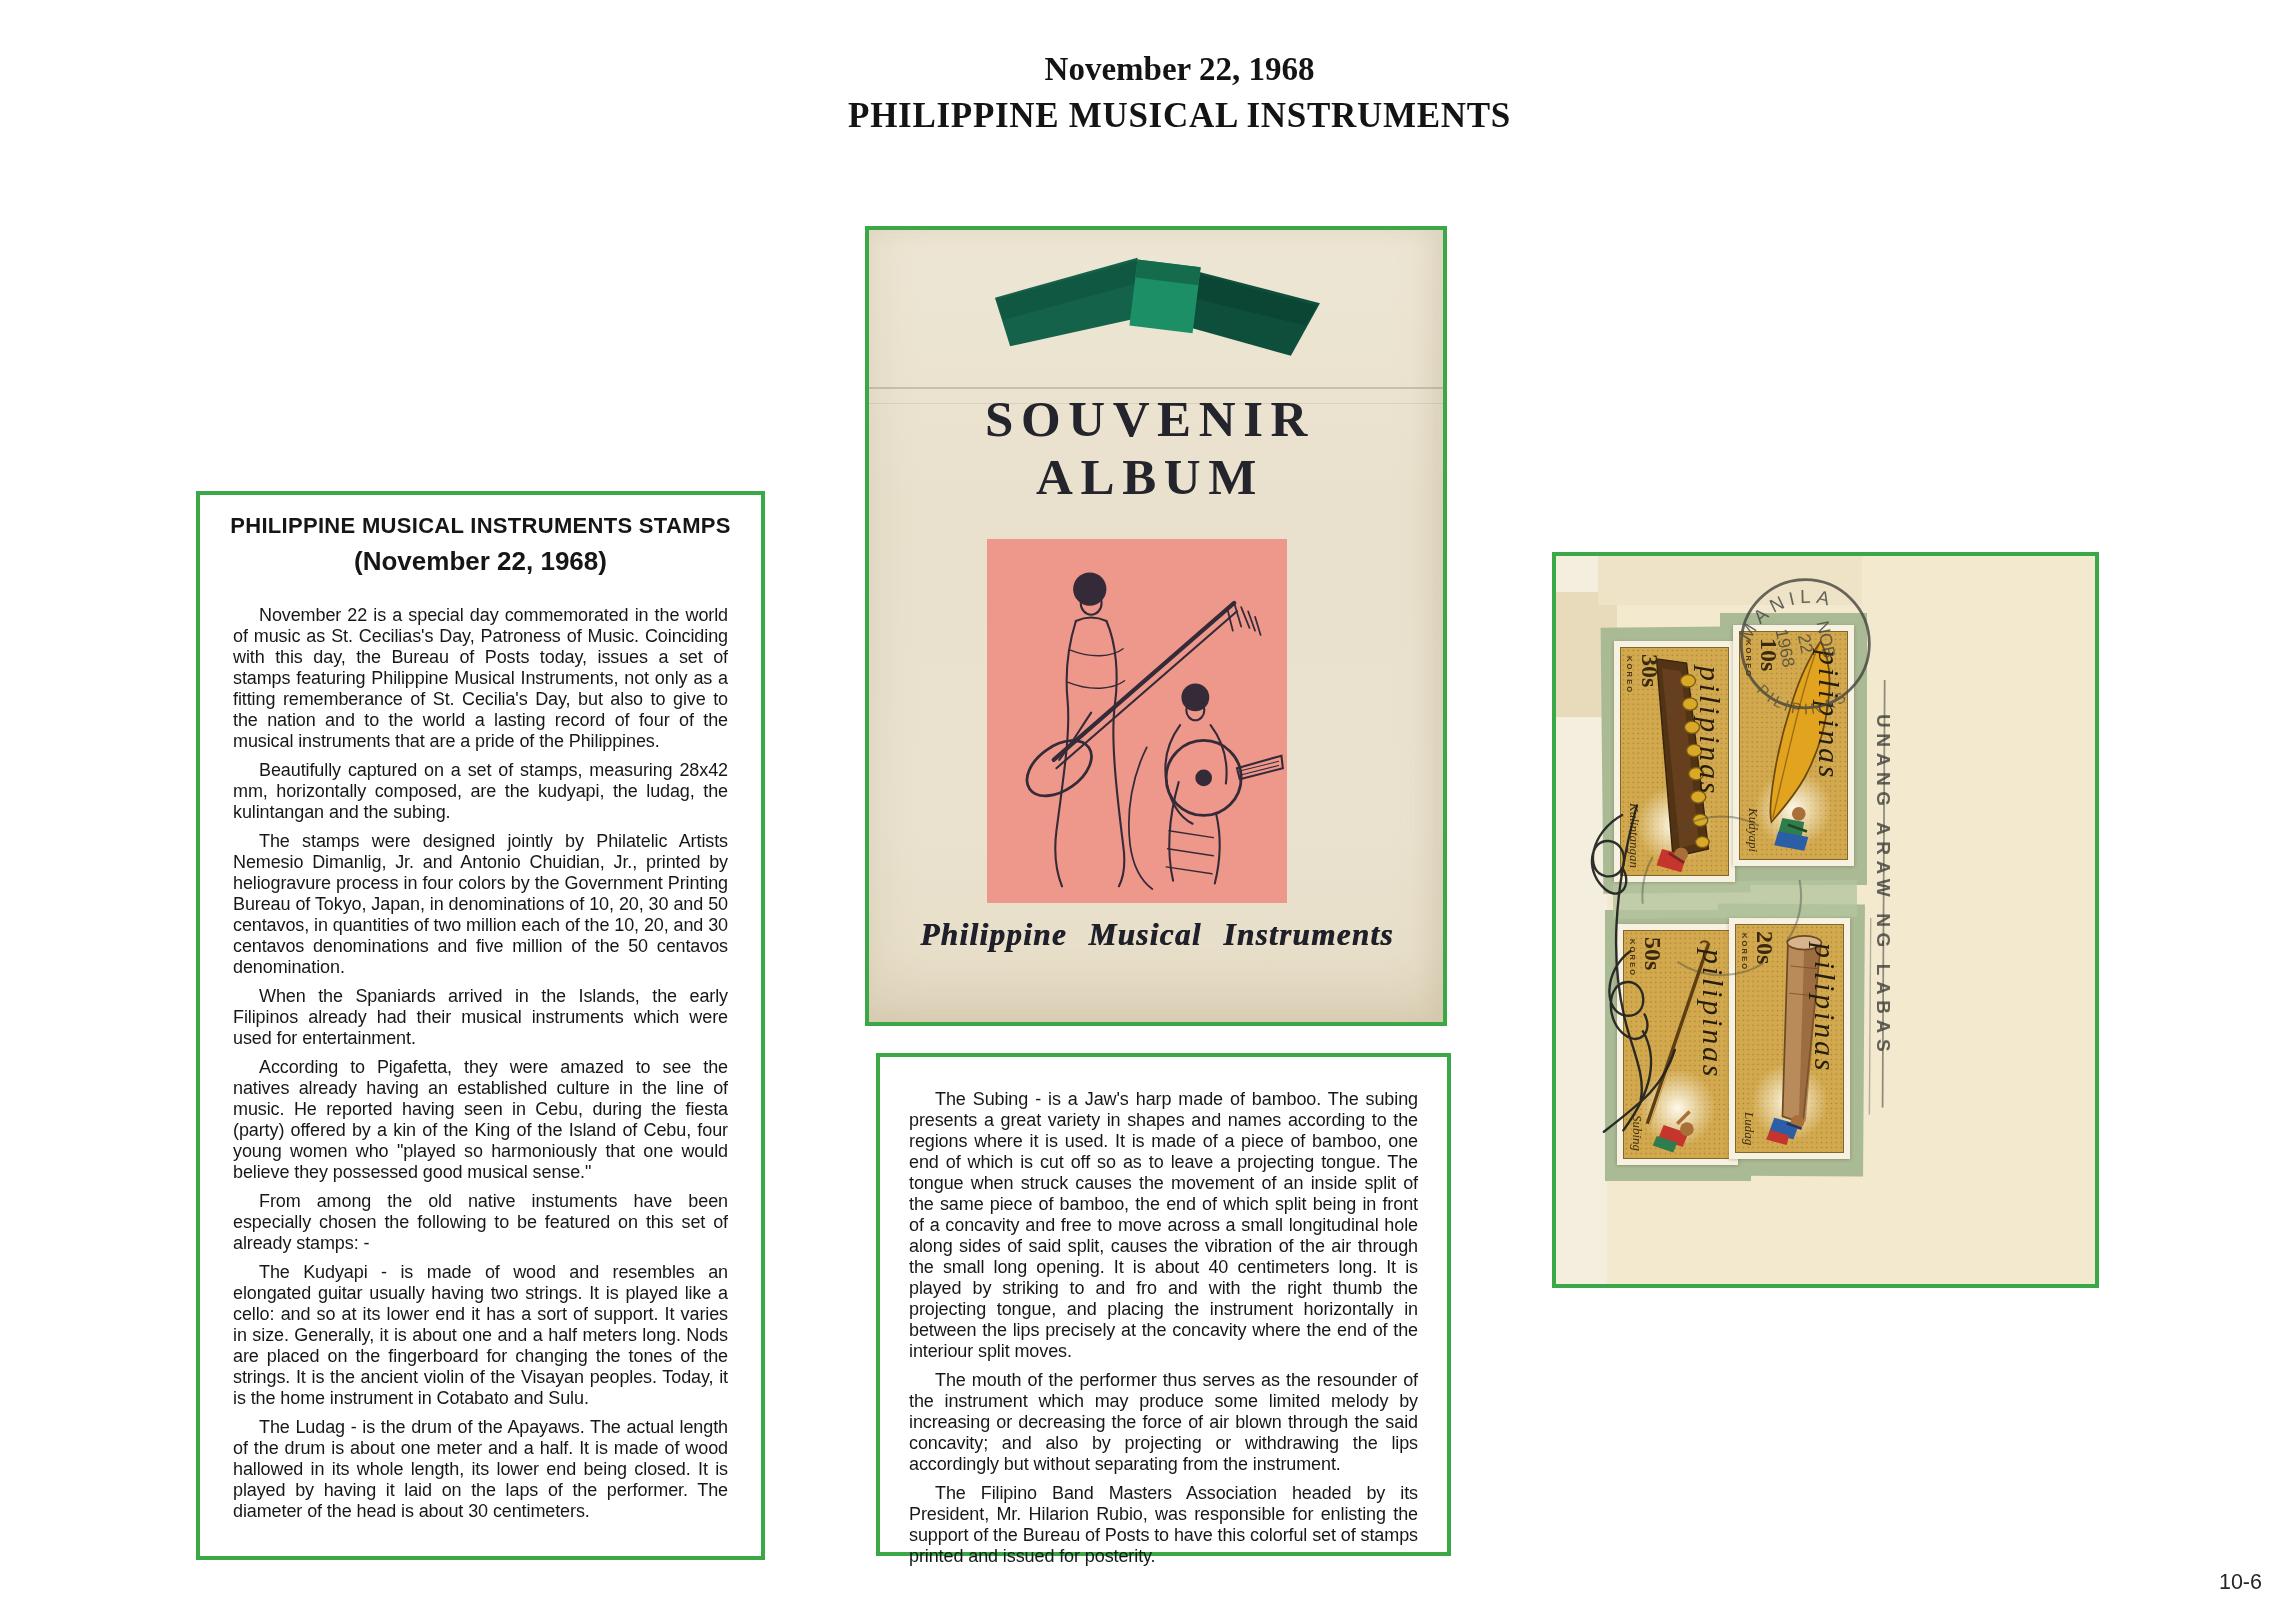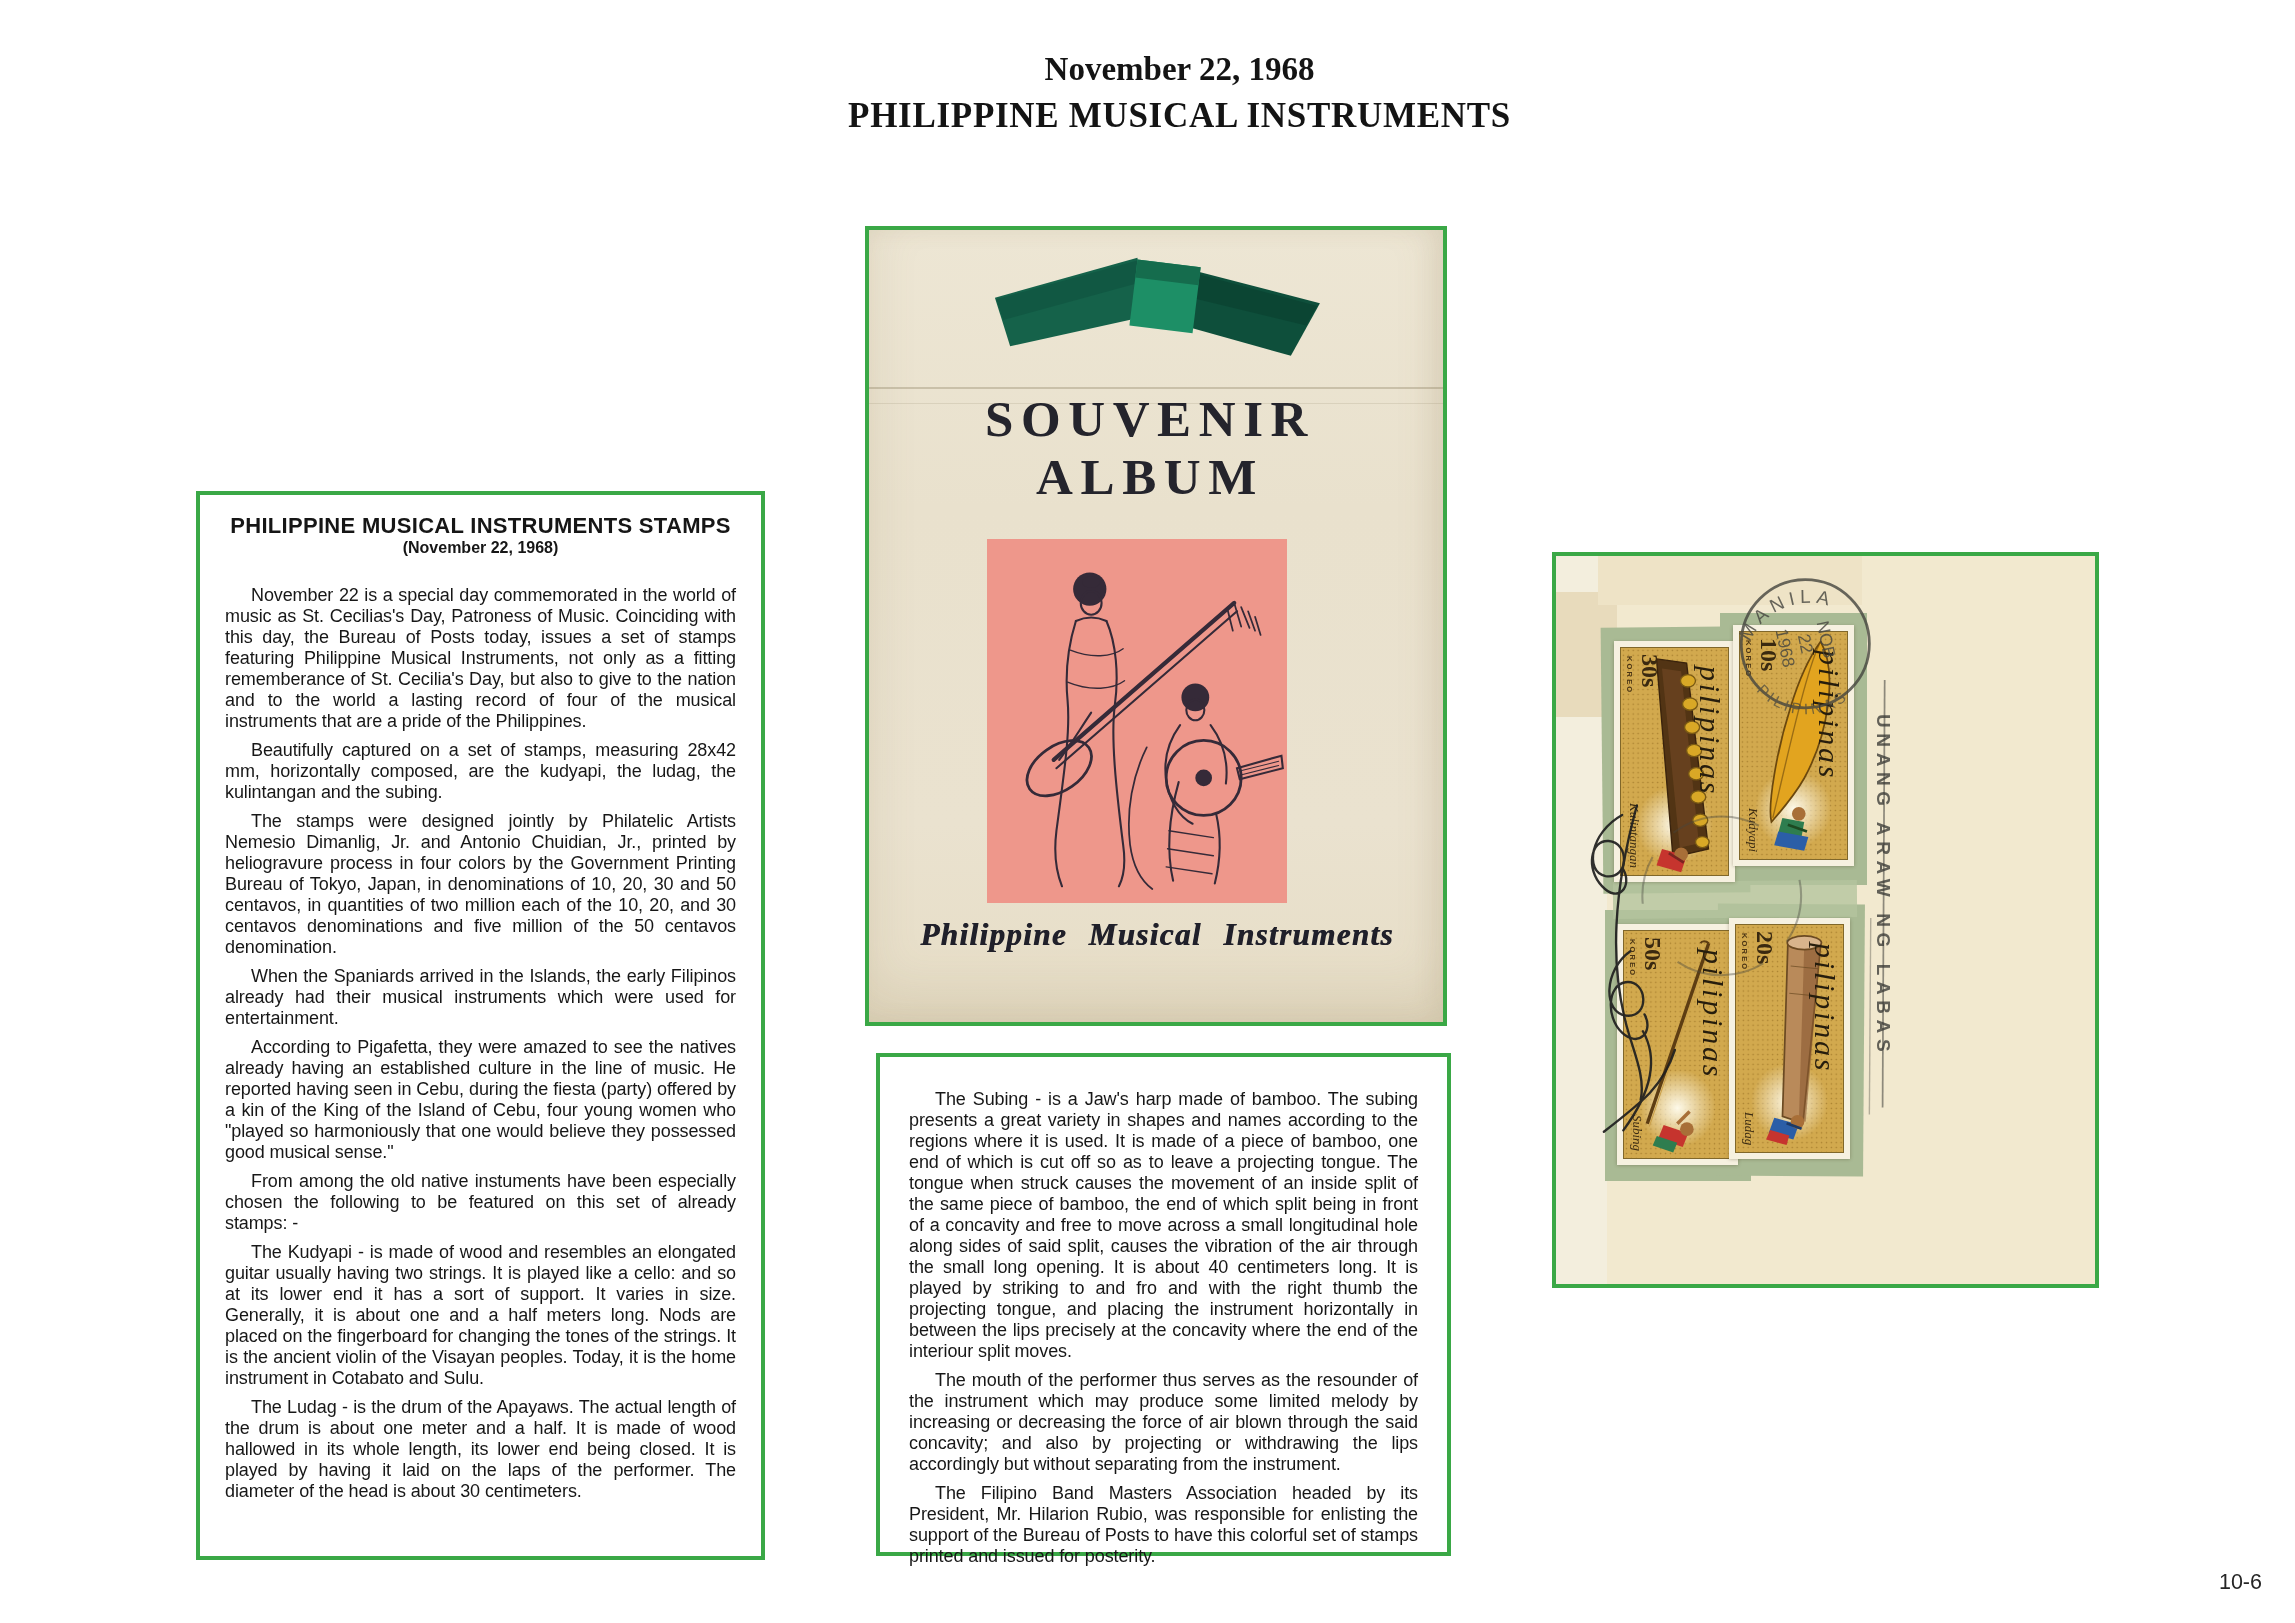--- a/index.html
+++ b/index.html
@@ -8,23 +8,23 @@
     background:#ffffff;font-family:"Liberation Sans",sans-serif;color:#161616;
   }
   
   .page-title{position:absolute;left:0;width:2295px;text-align:center;
     font-family:"Liberation Serif",serif;font-weight:bold;color:#141414;margin-left:32px;}
   #title-line1{top:51px;font-size:33px;}
   #title-line2{top:96px;font-size:35px;letter-spacing:0.7px;}
 
   
   .greenbox{position:absolute;border:4.9px solid #3aa846;background:#ffffff;box-sizing:border-box;}
-  #info-box{left:196px;top:491px;width:569px;height:1069px;padding:18px 17px;}
+  #info-box{left:196px;top:491px;width:569px;height:1069px;padding:18px 25px;}
   #info-heading{text-align:center;font-weight:bold;font-size:22px;letter-spacing:0.3px;}
-  #info-subheading{text-align:center;font-weight:bold;font-size:16px;}
+  #info-subheading{text-align:center;font-weight:bold;font-size:26px;margin-top:7px;}
   .bodytext p{margin:8px;font-size:18px;line-height:21px;text-align:justify;
     text-indent:26px;letter-spacing:-0.1px;color:#171717;}
   #info-body{margin-top:28px;}
   #subing-box{left:876px;top:1053px;width:575px;height:503px;padding:24px 21px;}
 
   
   #album-figure{position:absolute;left:865px;top:226px;width:582px;height:800px;
     border:4.9px solid #3aa846;box-sizing:border-box;overflow:hidden;
     background:linear-gradient(180deg,#ede6d4 0%,#e9e1cd 35%,#eae2cf 75%,#e6ddc6 100%);}
   #album-figure .crease1{position:absolute;left:0;right:0;top:157px;height:2.1px;background:rgba(115,100,70,.28);}

